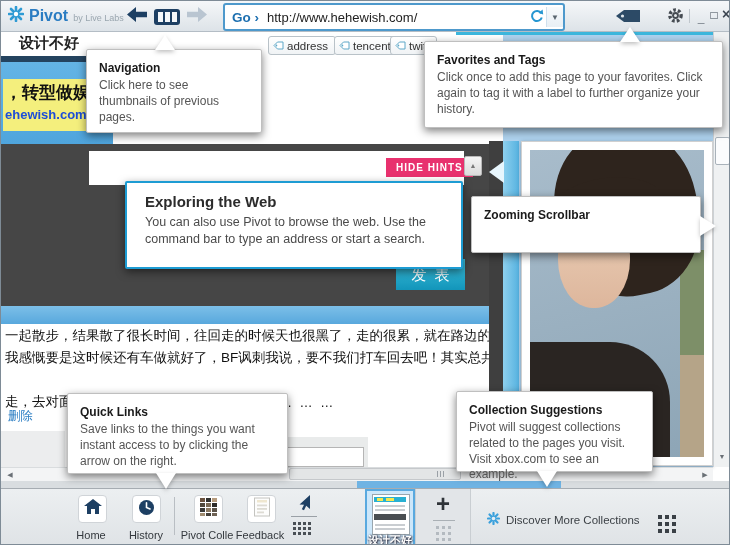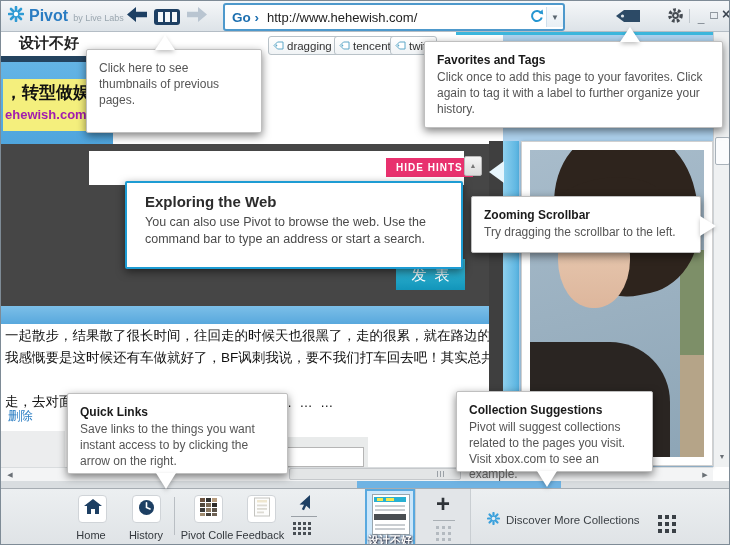--- a/index.html
+++ b/index.html
@@ -34,21 +34,21 @@
   
   .pageleft{left:0;top:30px;width:502px;height:436px;background:#fff;z-index:1;}
   .snippet{left:18px;top:3px;font-size:15px;font-weight:bold;color:#222;white-space:nowrap;}
   .chip{top:5px;height:15px;display:flex;align-items:center;gap:3px;padding:1px 7px 1px 4px;
         background:linear-gradient(#ffffff,#f0f3f5);border:1px solid #b9c2c8;border-radius:3px;
         font-size:11.5px;color:#333;white-space:nowrap;}
   .navybar{left:0;top:25px;width:112px;height:6px;background:#24435f;}
   .skyblock{left:0;top:25px;width:112px;height:88px;background:linear-gradient(#65b5e6,#4fa5dd);}
   .yellow{left:2px;top:48px;width:108px;height:52px;background:#f4ef7d;padding:2px 0 0 2px;box-sizing:border-box;}
   .yline1{font-size:17px;font-weight:bold;color:#111;white-space:nowrap;}
-  .yline2{font-size:13px;font-weight:bold;color:#a21caf;margin-top:3px;}
+  .yline2{font-size:13px;font-weight:bold;color:#1d4ed8;margin-top:3px;}
   .frame{left:0;top:113px;width:502px;height:162px;background:#464646;}
   .framewhite{left:88px;top:120px;width:375px;height:34px;background:#fff;}
   .hidehints{left:385px;top:127px;height:19px;background:#e8316e;color:#fff;font-size:10px;font-weight:bold;
              letter-spacing:1px;display:flex;align-items:center;padding:0 10px;cursor:pointer;}
   .upbtn{left:463px;top:125px;width:16px;height:18px;background:linear-gradient(#f5f5f5,#dcdcdc);
          border:1px solid #b9b9b9;border-radius:2px;font-size:7px;color:#777;text-align:center;line-height:17px;}
   .publish{left:395px;top:228px;width:69px;height:31px;background:linear-gradient(#3dc0dc,#1295ba);
            color:#fff;font-size:15px;letter-spacing:8px;text-align:center;line-height:31px;padding-left:8px;
            box-sizing:border-box;cursor:pointer;}
   .bluebar{left:0;top:275px;width:502px;height:18px;background:linear-gradient(#7cbfe8,#58a8dd);}
@@ -204,21 +204,21 @@
   </div>
 
   <div class="abs pageleft">
     <div class="abs snippet">设计不好</div>
 
     <span class="abs chip" style="left:267px;">
       <svg width="11" height="9">
           <path d="M10 1 H4.5 L1 4.5 L4.5 8 H10 Z" stroke="#5fa8c8" fill="#fff"></path>
           <circle cx="3.4" cy="4.5" r="0.9" fill="#5fa8c8"></circle>
         </svg>
-      <span>dragging</span>
+      <span>address</span>
     </span>
     <span class="abs chip" style="left:333px;">
       <svg width="11" height="9">
           <path d="M10 1 H4.5 L1 4.5 L4.5 8 H10 Z" stroke="#5fa8c8" fill="#fff"></path>
           <circle cx="3.4" cy="4.5" r="0.9" fill="#5fa8c8"></circle>
         </svg>
       <span>tencent</span>
     </span>
     <span class="abs chip" style="left:389px;">
       <svg width="11" height="9">
@@ -381,38 +381,38 @@
           </svg>
       </span>
       <span class="disc-label">Discover More Collections</span>
     </div>
 
     <div class="abs grid9"></div>
   </div>
 
   <div class="abs hint" style="left:85px;top:48px;width:176px;height:84px;">
     <div class="tail tail-up" style="left:68px;top:-15px;"></div>
+    <h4>Navigation</h4>
     <p style="width:126px;">Click here to see thumbnails of previous pages.</p>
   </div>
 
   <div class="abs hint" style="left:423px;top:40px;width:299px;height:87px;">
     <div class="tail tail-up" style="left:195px;top:-15px;"></div>
     <h4>Favorites and Tags</h4>
     <p>Click once to add this page to your favorites. Click again to tag it with a label to further organize your history.</p>
   </div>
 
   <div class="abs hint explore" style="left:124px;top:180px;width:338px;height:88px;">
     <h4>Exploring the Web</h4>
     <p>You can also use Pivot to browse the web. Use the command bar to type an address or start a search.</p>
   </div>
 
   <div class="abs hint" style="left:470px;top:195px;width:230px;height:57px;">
     <div class="tail tail-right" style="right:-16px;top:19px;"></div>
     <h4>Zooming Scrollbar</h4>
-    <p>Try dragging the scrollbar to the left.</p>
   </div>
 
   <div class="abs hint" style="left:66px;top:392px;width:221px;height:81px;">
     <div class="tail tail-down" style="left:88px;bottom:-16px;"></div>
     <h4>Quick Links</h4>
     <p style="width:178px;">Save links to the things you want instant access to by clicking the arrow on the right.</p>
   </div>
 
   <div class="abs hint" style="left:455px;top:390px;width:197px;height:81px;">
     <div class="tail tail-down" style="left:80px;bottom:-16px;"></div>

